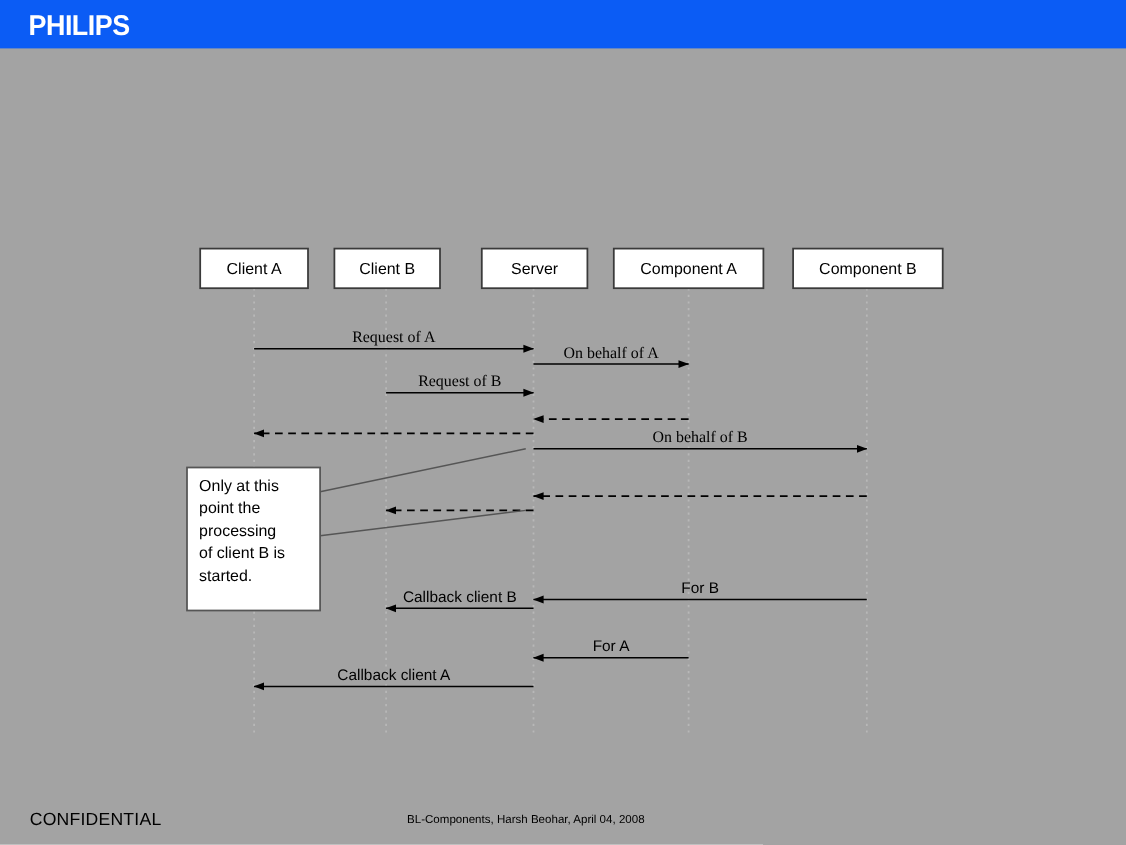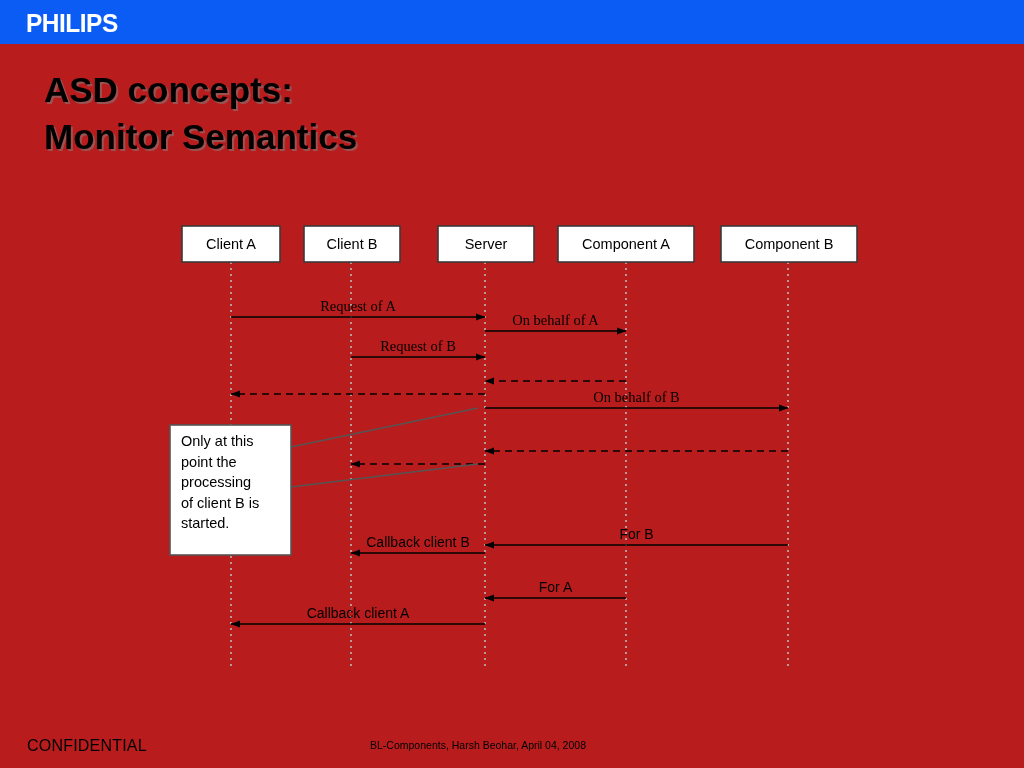--- a/index.html
+++ b/index.html
@@ -11,21 +11,21 @@
     height: 768px;
     background: #ffffff;
     font-family: "Liberation Sans", sans-serif;
     overflow: hidden;
     position: relative;
   }
   #slide {
     position: relative;
     width: 1024px;
     height: 768px;
-    background: #b91c1c;
+    background: #a3a3a3;
   }
 
   
   #brand-bar {
     position: absolute;
     left: 0;
     top: 0;
     width: 1024px;
     height: 44px;
     background: #0b5cf5;
@@ -94,22 +94,20 @@
 </style>
 </head>
 <body>
 
 <div id="slide">
 
   <div id="brand-bar">
     <div id="brand-wordmark" class="nosel">PHILIPS</div>
   </div>
 
-  <div id="slide-title" class="nosel">ASD concepts:
-Monitor Semantics</div>
 
   <div id="diagram">
     <svg id="diagram-svg" width="1024" height="768" viewBox="0 0 1024 768" xmlns="http://www.w3.org/2000/svg">
       <defs>
         <marker id="arrowSolid" markerWidth="10" markerHeight="8" refX="9.2" refY="4" orient="auto" markerUnits="userSpaceOnUse">
           <path d="M0,0.4 L9.6,4 L0,7.6 z" fill="#000000"></path>
         </marker>
         <marker id="arrowSolidRev" markerWidth="10" markerHeight="8" refX="0.4" refY="4" orient="auto" markerUnits="userSpaceOnUse">
           <path d="M10,0.4 L0.4,4 L10,7.6 z" fill="#000000"></path>
         </marker>

